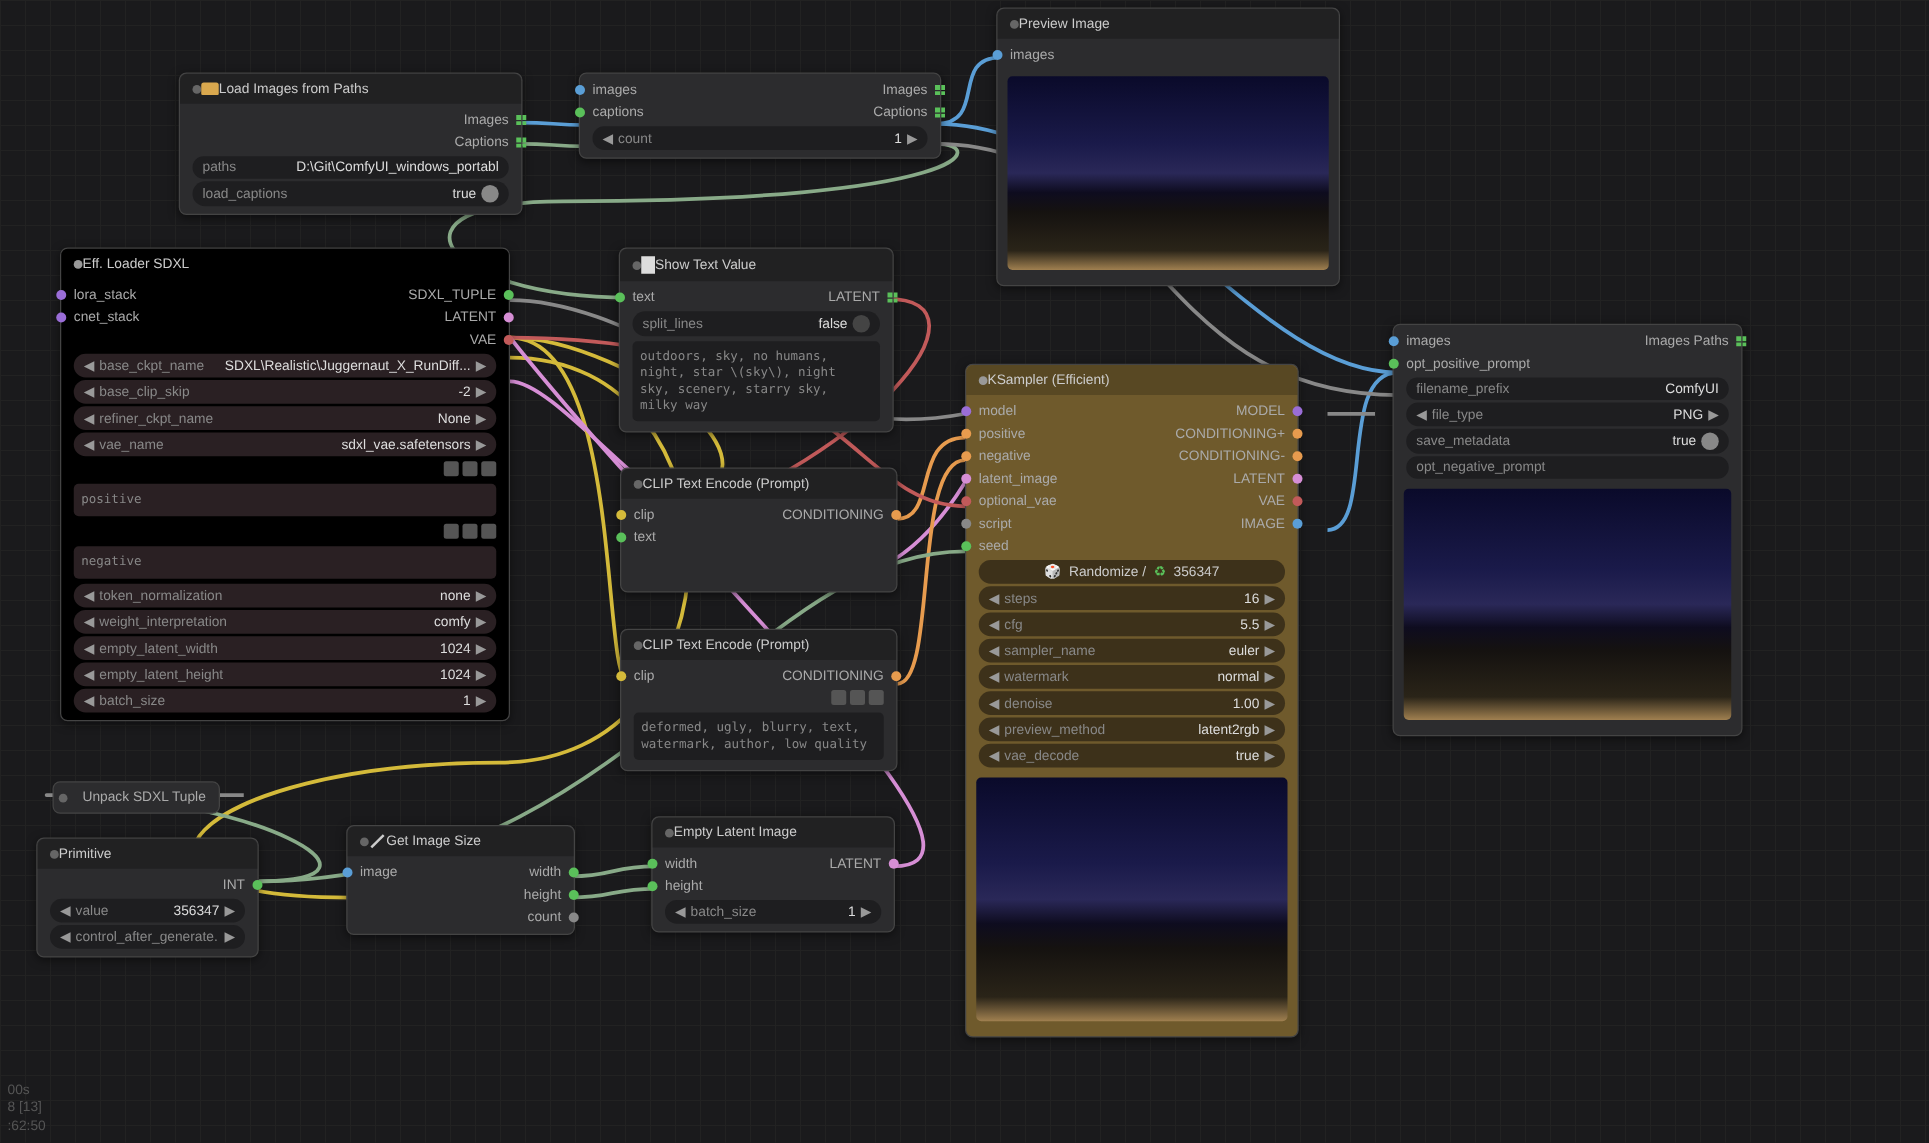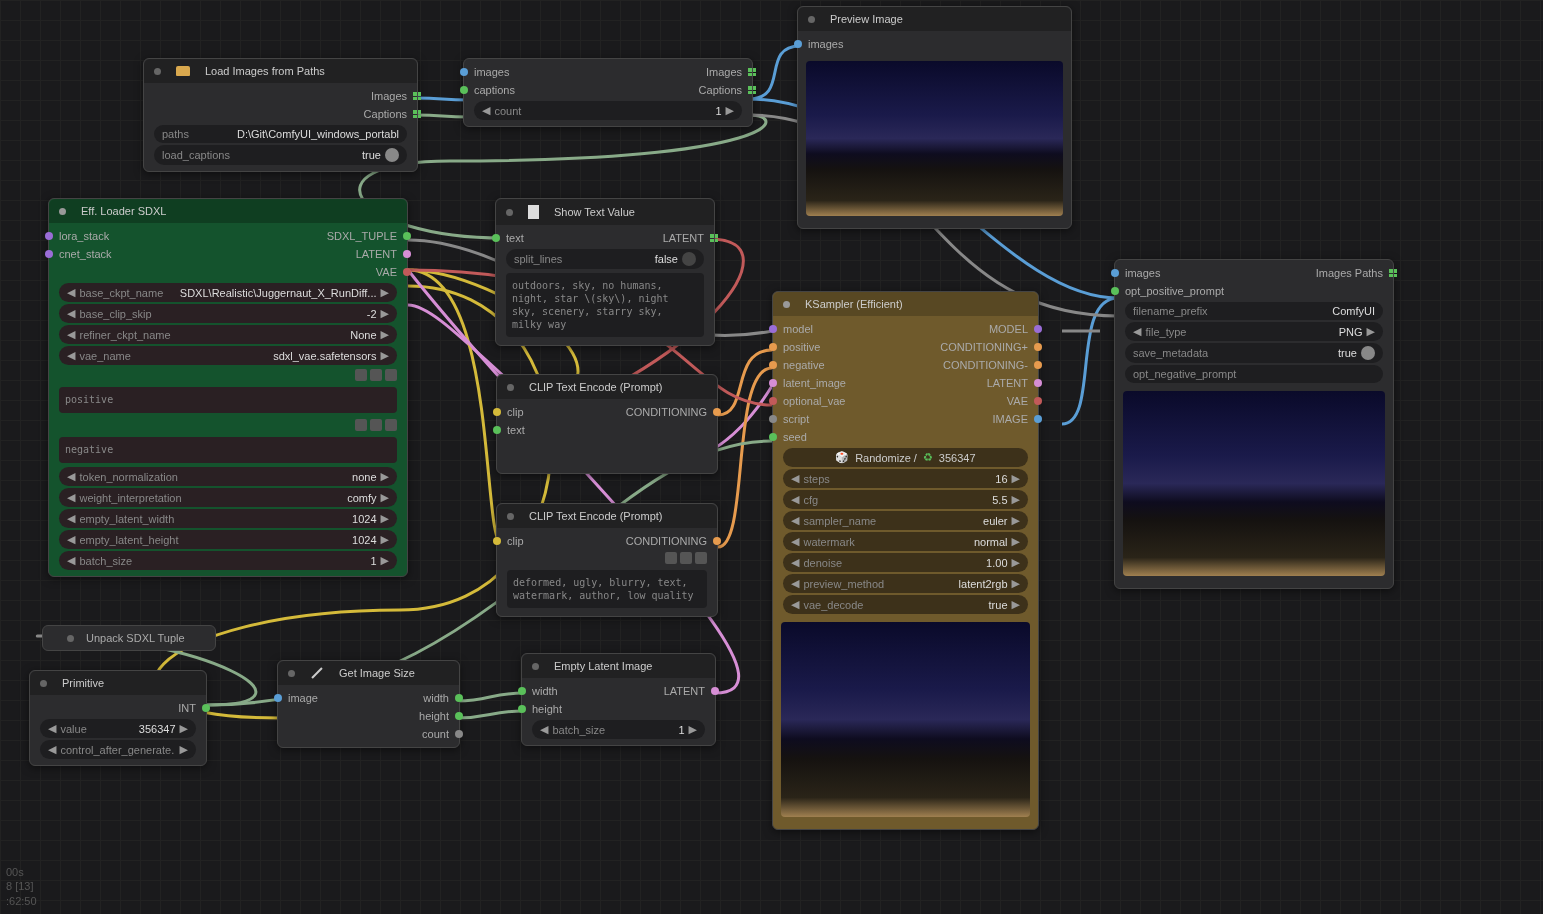--- a/index.html
+++ b/index.html
@@ -1,21 +1,21 @@
 <!DOCTYPE html>
 <html><head>
 <meta charset="utf-8">
 <style>
 *{box-sizing:border-box;margin:0;padding:0;font-family:-apple-system,BlinkMacSystemFont,"Segoe UI",sans-serif;font-size:11px;}
 body{background:#1a1a1c;width:1543px;height:914px;position:relative;overflow:hidden;}
 .grid{position:absolute;inset:0;background-image:linear-gradient(#222 1px,transparent 1px),linear-gradient(90deg,#222 1px,transparent 1px);background-size:20px 20px;}
 .node{position:absolute;background:#2c2c2e;border:1px solid #444;border-radius:6px;color:#aaa;box-shadow:0 2px 8px rgba(0,0,0,0.5);}
-.node.warm{background:#14532d;}
+.node.warm{background:#000000;}
 .node.gold{background:#6f5a2c;}
-.node .titlebar{background:rgba(0,0,0,0.25);border-radius:6px 6px 0 0;padding:6px 10px;display:flex;align-items:center;gap:15px;color:#ccc;}
+.node .titlebar{background:rgba(0,0,0,0.25);border-radius:6px 6px 0 0;padding:6px 10px;display:flex;align-items:center;gap:0;color:#ccc;}
 .node.gold .titlebar{background:rgba(0,0,0,0.2);}
 .dot{width:7px;height:7px;border-radius:50%;background:#666;flex-shrink:0;}
 .titlebar .title{flex:1;}
 .body{padding:4px 0;}
 .row{display:flex;align-items:center;padding:2px 10px;height:18px;position:relative;}
 .row .plug{width:8px;height:8px;border-radius:50%;position:absolute;}
 .row .plug.l{left:-4px;}
 .row .plug.r{right:-4px;}
 .row .label{flex:1;}
 .row .rlabel{text-align:right;}
@@ -33,21 +33,21 @@
 .imgslot{margin:8px;border-radius:4px;background:linear-gradient(180deg,#0a0a2a 0%,#1a1a4a 35%,#2a2858 50%,#0e0c1f 60%,#151210 70%,#2a2418 90%,#a08050 100%);}
 .ctrls{display:flex;justify-content:flex-end;gap:3px;padding:2px 10px;}
 .ctrls span{width:12px;height:12px;background:#555;border-radius:2px;}
 svg.wires{position:absolute;inset:0;width:1543px;height:914px;pointer-events:none;}
 svg.wires path{fill:none;stroke-width:3;}
 .status{position:absolute;bottom:6px;left:6px;color:#555;font-size:10px;line-height:1.3;}
 .icon-sq{width:14px;height:14px;background:#3a7abd;display:inline-block;flex-shrink:0;}
 .icon-fold{width:14px;height:10px;background:#d9a84e;border-radius:2px 2px 1px 1px;display:inline-block;flex-shrink:0;}
 .icon-doc{width:11px;height:14px;background:#ddd;display:inline-block;flex-shrink:0;}
 .icon-pen{width:14px;height:2px;background:#ccc;transform:rotate(-45deg);display:inline-block;flex-shrink:0;}
-.mini{position:absolute;background:#2c2c2e;border:1px solid #444;border-radius:6px;padding:6px 24px;color:#aaa;display:flex;align-items:center;gap:6px;}
+.mini{position:absolute;background:#2c2c2e;border:1px solid #444;border-radius:6px;padding:6px 4px;color:#aaa;display:flex;align-items:center;gap:6px;}
 </style>
 </head>
 <body>
 <div class="grid"></div>
 
 <svg class="wires">
 <path d="M415 98 C 445 98, 440 100, 470 100" stroke="#5a9ed6"></path>
 <path d="M415 115 C 445 115, 440 117, 470 117" stroke="#8a8"></path>
 <path d="M749 99 C 790 99, 760 46, 800 46" stroke="#5a9ed6"></path>
 <path d="M749 99 C 900 99, 1000 298, 1118 298" stroke="#5a9ed6"></path>

